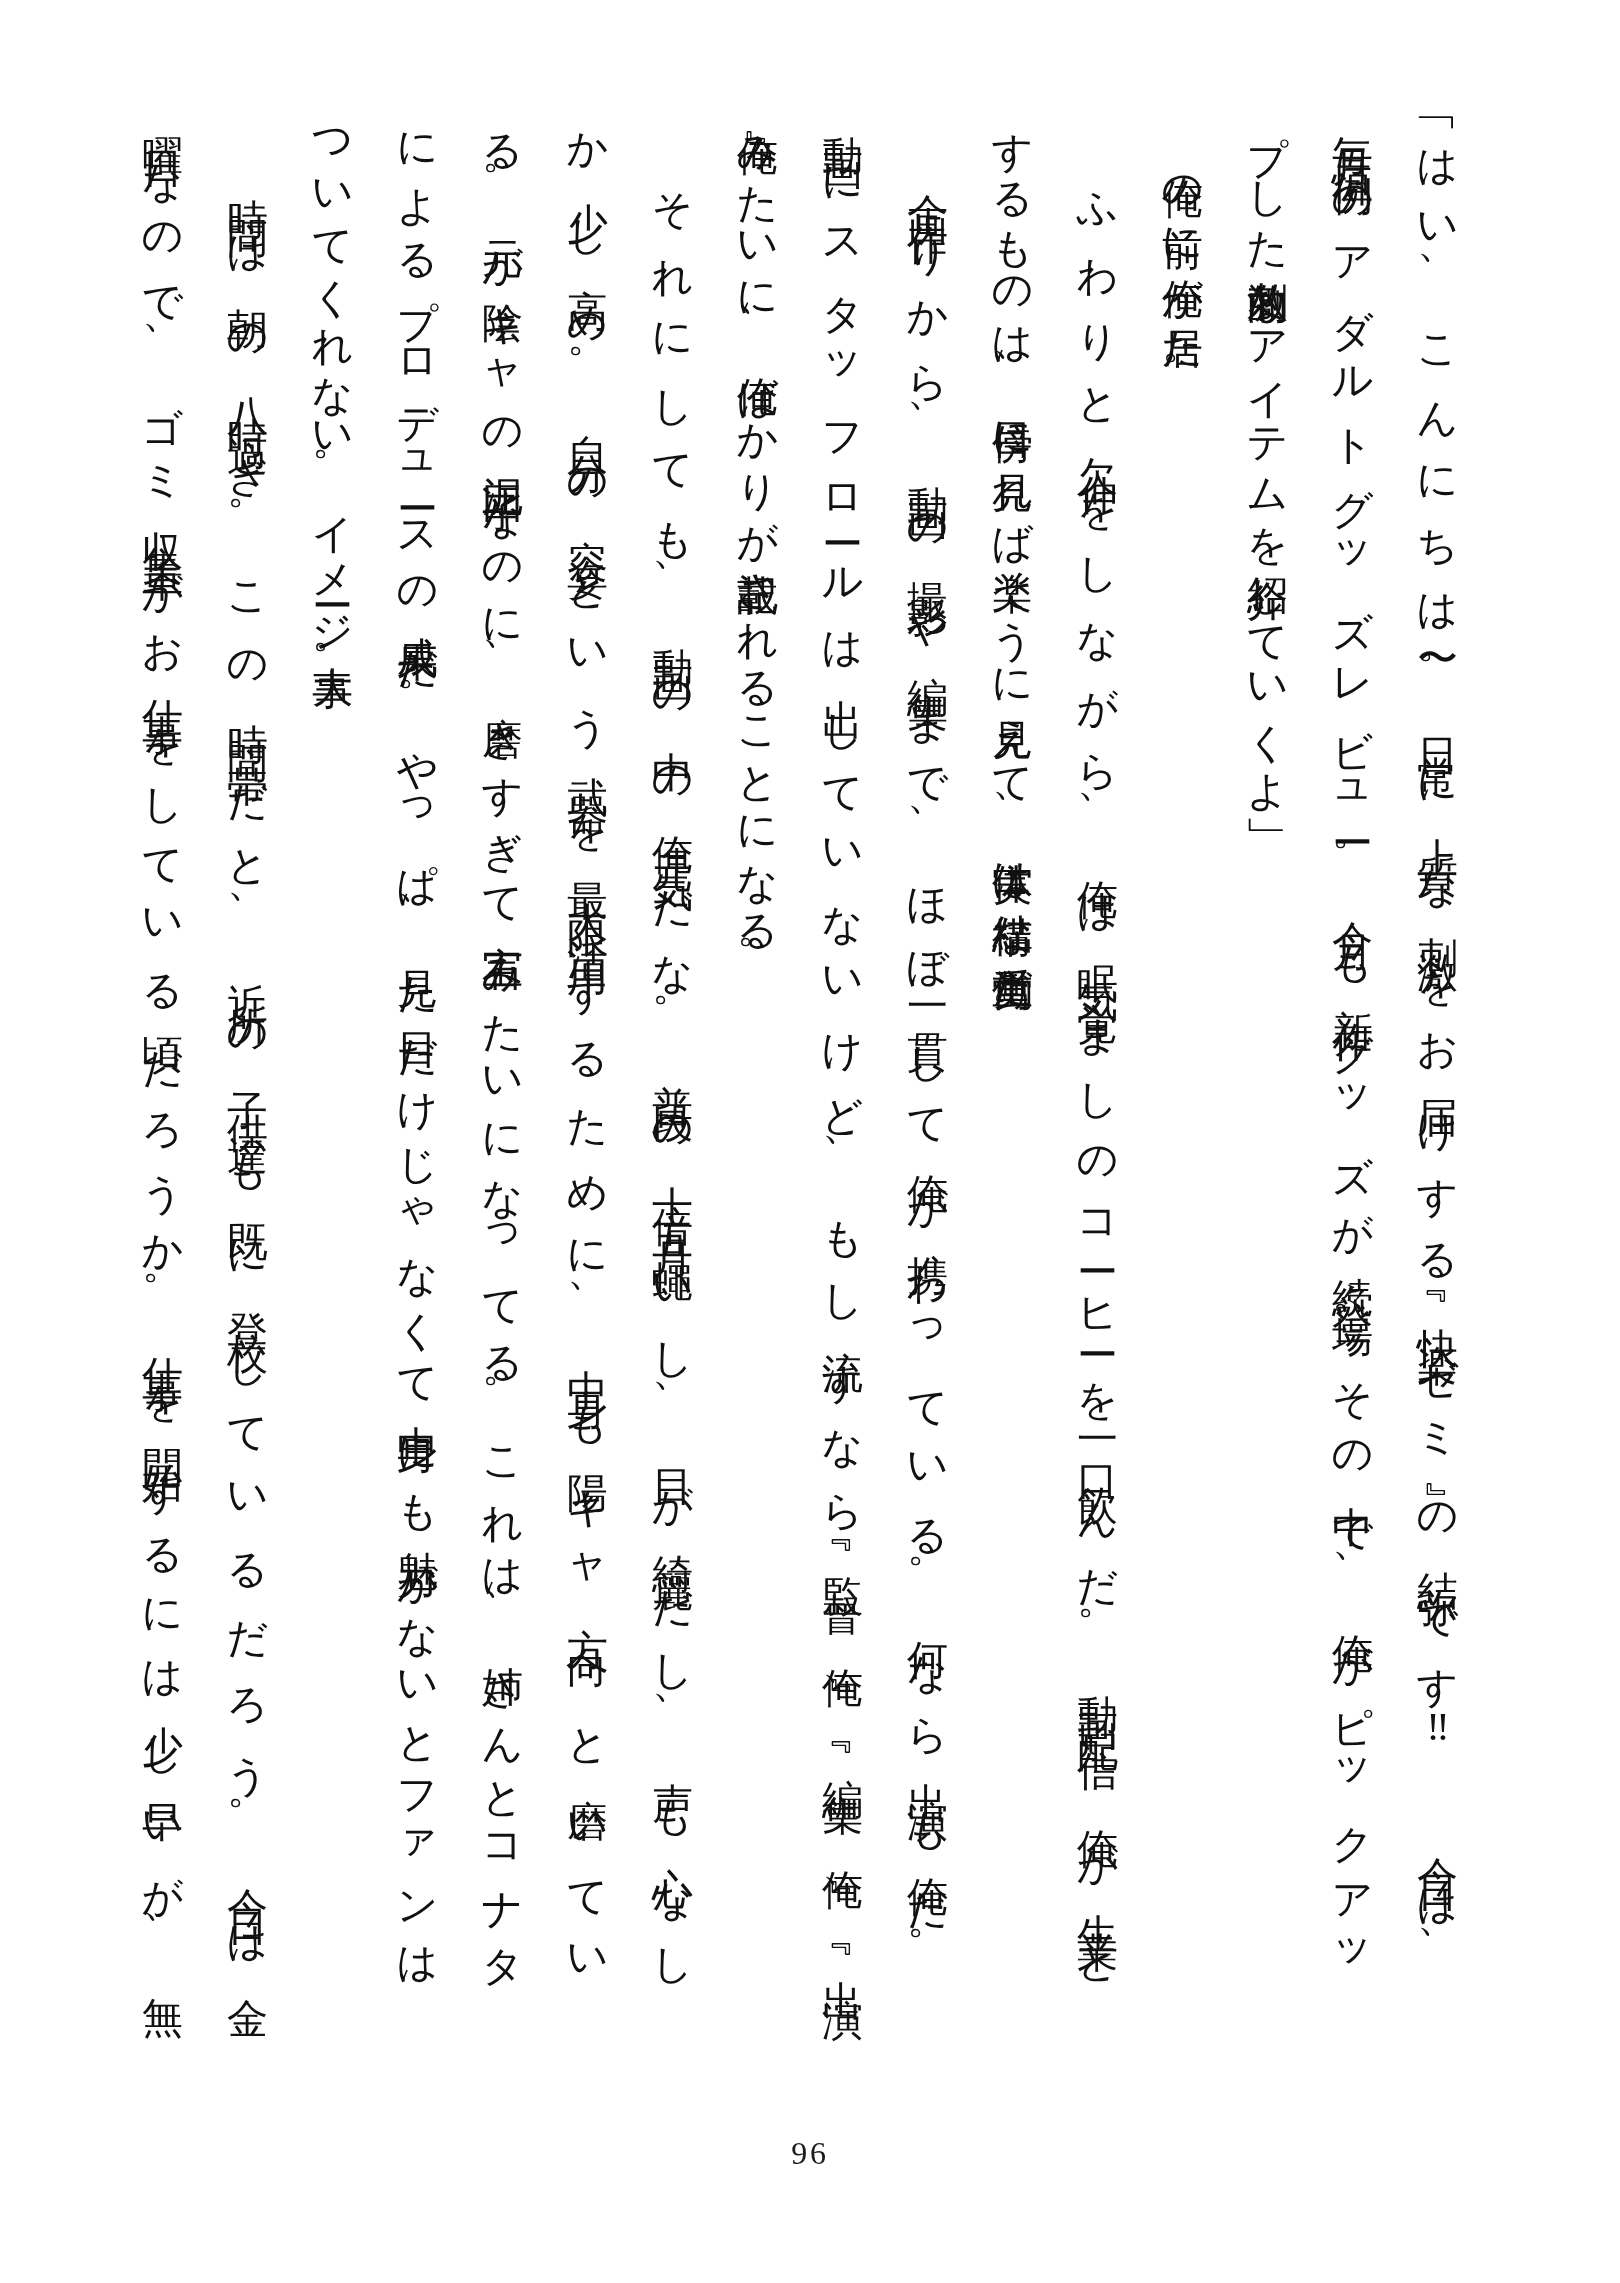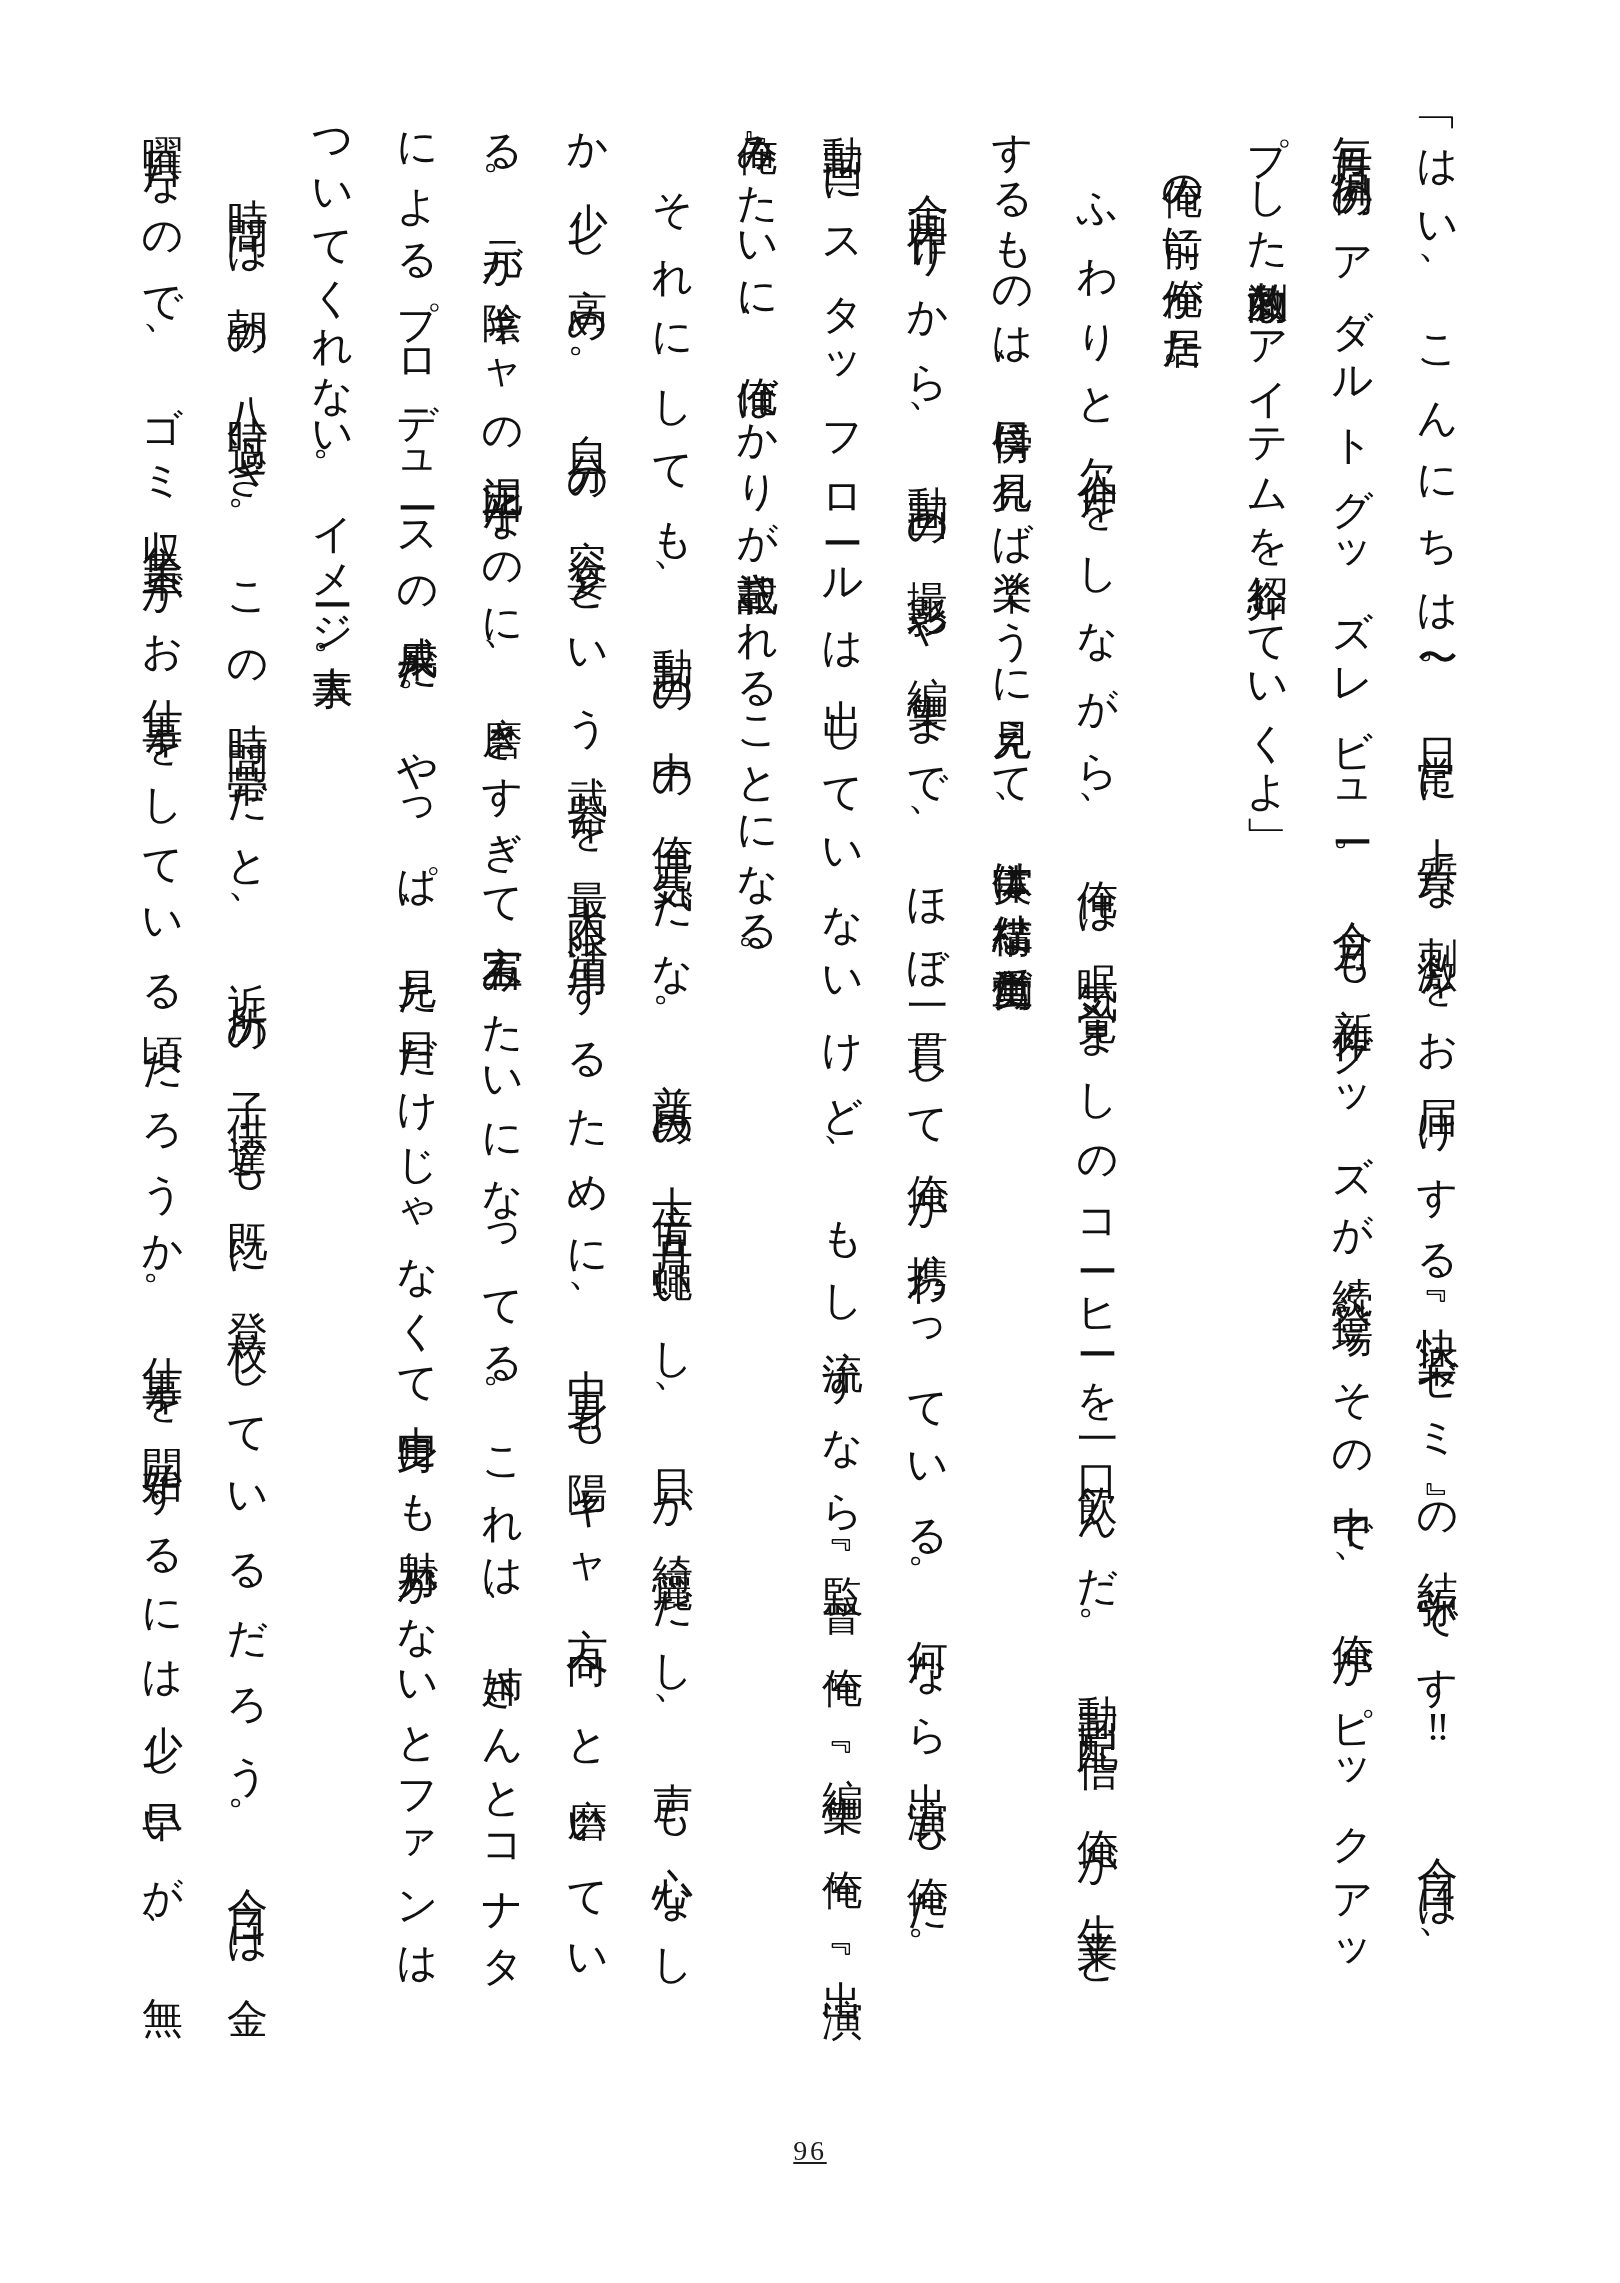--- a/index.html
+++ b/index.html
@@ -43,24 +43,23 @@
   }
   .line.short {
     text-align: start;
     text-align-last: auto;
   }
   .page-number {
     position: absolute;
     top: 2135px;
     left: 50%;
     transform: translateX(-50%);
-    font-size: 28px;
+    font-size: 32px;
     letter-spacing: 2.7px;
     color: #1c1c1c;
-    text-decoration: underline;
   }
 </style>
 </head>
 <body>
 
 <div class="page">
   <div class="text-block">
     <div class="line">「はい、こんにちは〜。日常に上質な刺激をお届けする『快楽ゼミ』の結弥です‼　今日は、</div>
     <div class="line">毎月恒例のアダルトグッズレビュー。今月も新作グッズが続々登場。その中で、俺がピックアッ</div>
     <div class="line short">プした刺激的なアイテムを紹介していくよ」</div>

